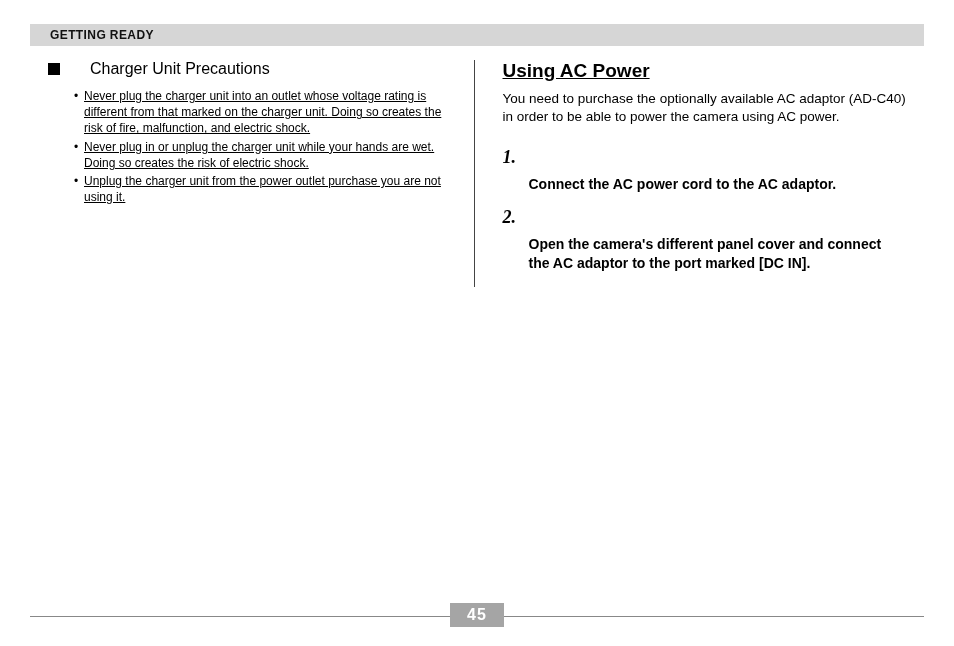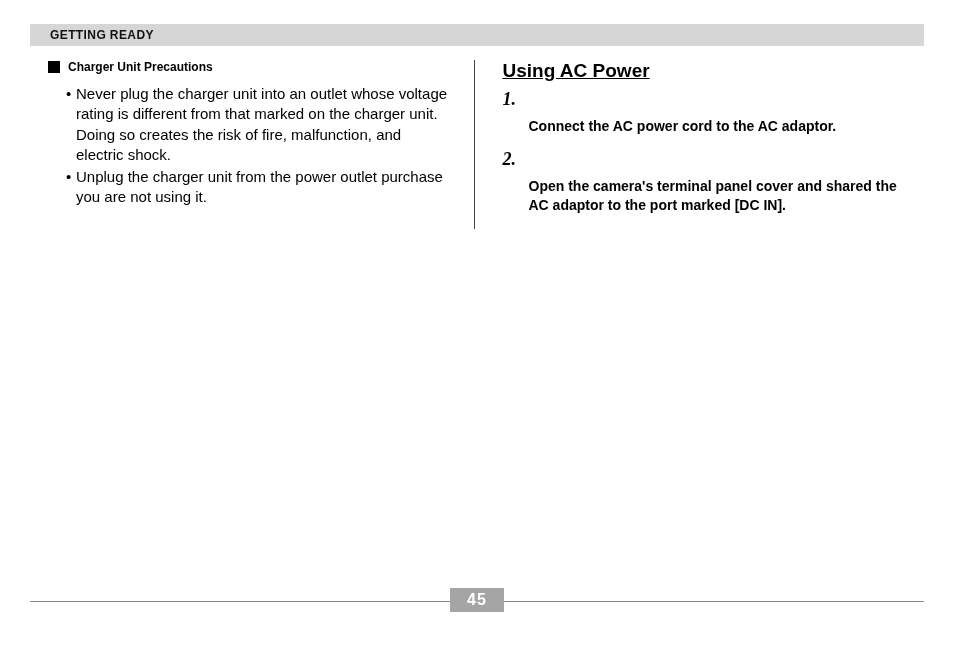--- a/index.html
+++ b/index.html
@@ -43,38 +43,40 @@
     box-sizing: border-box;
   }
   .col-right {
     padding-left: 28px;
     padding-right: 18px;
     box-sizing: border-box;
   }
   .subheading {
     display: flex;
     align-items: center;
-    font-weight: bold;
-    font-size: 12px;
+    font-weight: normal;
+    font-size: 16px;
     margin-bottom: 10px;
+    gap: 22px;
   }
   .blockmark {
     display: inline-block;
     width: 12px;
     height: 12px;
     background: #000;
     margin-right: 8px;
     flex-shrink: 0;
   }
   .bullets {
     list-style: none;
-    margin: 0;
+    margin: 8px;
     padding: 0 0 0 18px;
-    font-size: 15px;
+    font-size: 12px;
     line-height: 1.35;
+    text-decoration: underline;
   }
   .bullets li {
     position: relative;
     padding-left: 10px;
     margin-bottom: 2px;
   }
   .bullets li::before {
     content: "•";
     position: absolute;
     left: 0;
@@ -114,21 +116,21 @@
   .step-text {
     font-weight: bold;
     font-size: 14px;
     line-height: 1.35;
     margin-top: 27px;
   }
   .footer {
     position: absolute;
     left: 30px;
     right: 30px;
-    bottom: 44px;
+    bottom: 29px;
   }
   .footline {
     border-top: 1px solid #888;
     position: relative;
     height: 0;
   }
   .page-number-box {
     position: absolute;
     left: 50%;
     transform: translateX(-50%);
@@ -156,35 +158,37 @@
 
   <div class="columns">
 
     <div class="col col-left">
       <div class="subheading">
         <span class="blockmark"></span>
         <span>Charger Unit Precautions</span>
       </div>
       <ul class="bullets">
         <li><span>Never plug the charger unit into an outlet whose voltage rating is different from that marked on the charger unit. Doing so creates the risk of fire, malfunction, and electric shock.</span></li>
+        <li><span>Never plug in or unplug the charger unit while your hands are wet. Doing so creates the risk of electric shock.</span></li>
         <li><span>Unplug the charger unit from the power outlet purchase you are not using it.</span></li>
       </ul>
     </div>
 
     <div class="col col-right">
       <h2 class="section-title">Using AC Power</h2>
+      <p class="intro">You need to purchase the optionally available AC adaptor (AD-C40) in order to be able to power the camera using AC power.</p>
 
       <ol class="steps">
         <li class="step">
           <span class="step-num">1.</span>
           <span class="step-text">Connect the AC power cord to the AC adaptor.</span>
         </li>
         <li class="step">
           <span class="step-num">2.</span>
-          <span class="step-text">Open the camera's terminal panel cover and shared the AC adaptor to the port marked [DC IN].</span>
+          <span class="step-text">Open the camera's different panel cover and connect the AC adaptor to the port marked [DC IN].</span>
         </li>
       </ol>
     </div>
 
   </div>
 
   <div class="footer">
     <div class="footline">
       <div class="page-number-box">
         <span>45</span>

